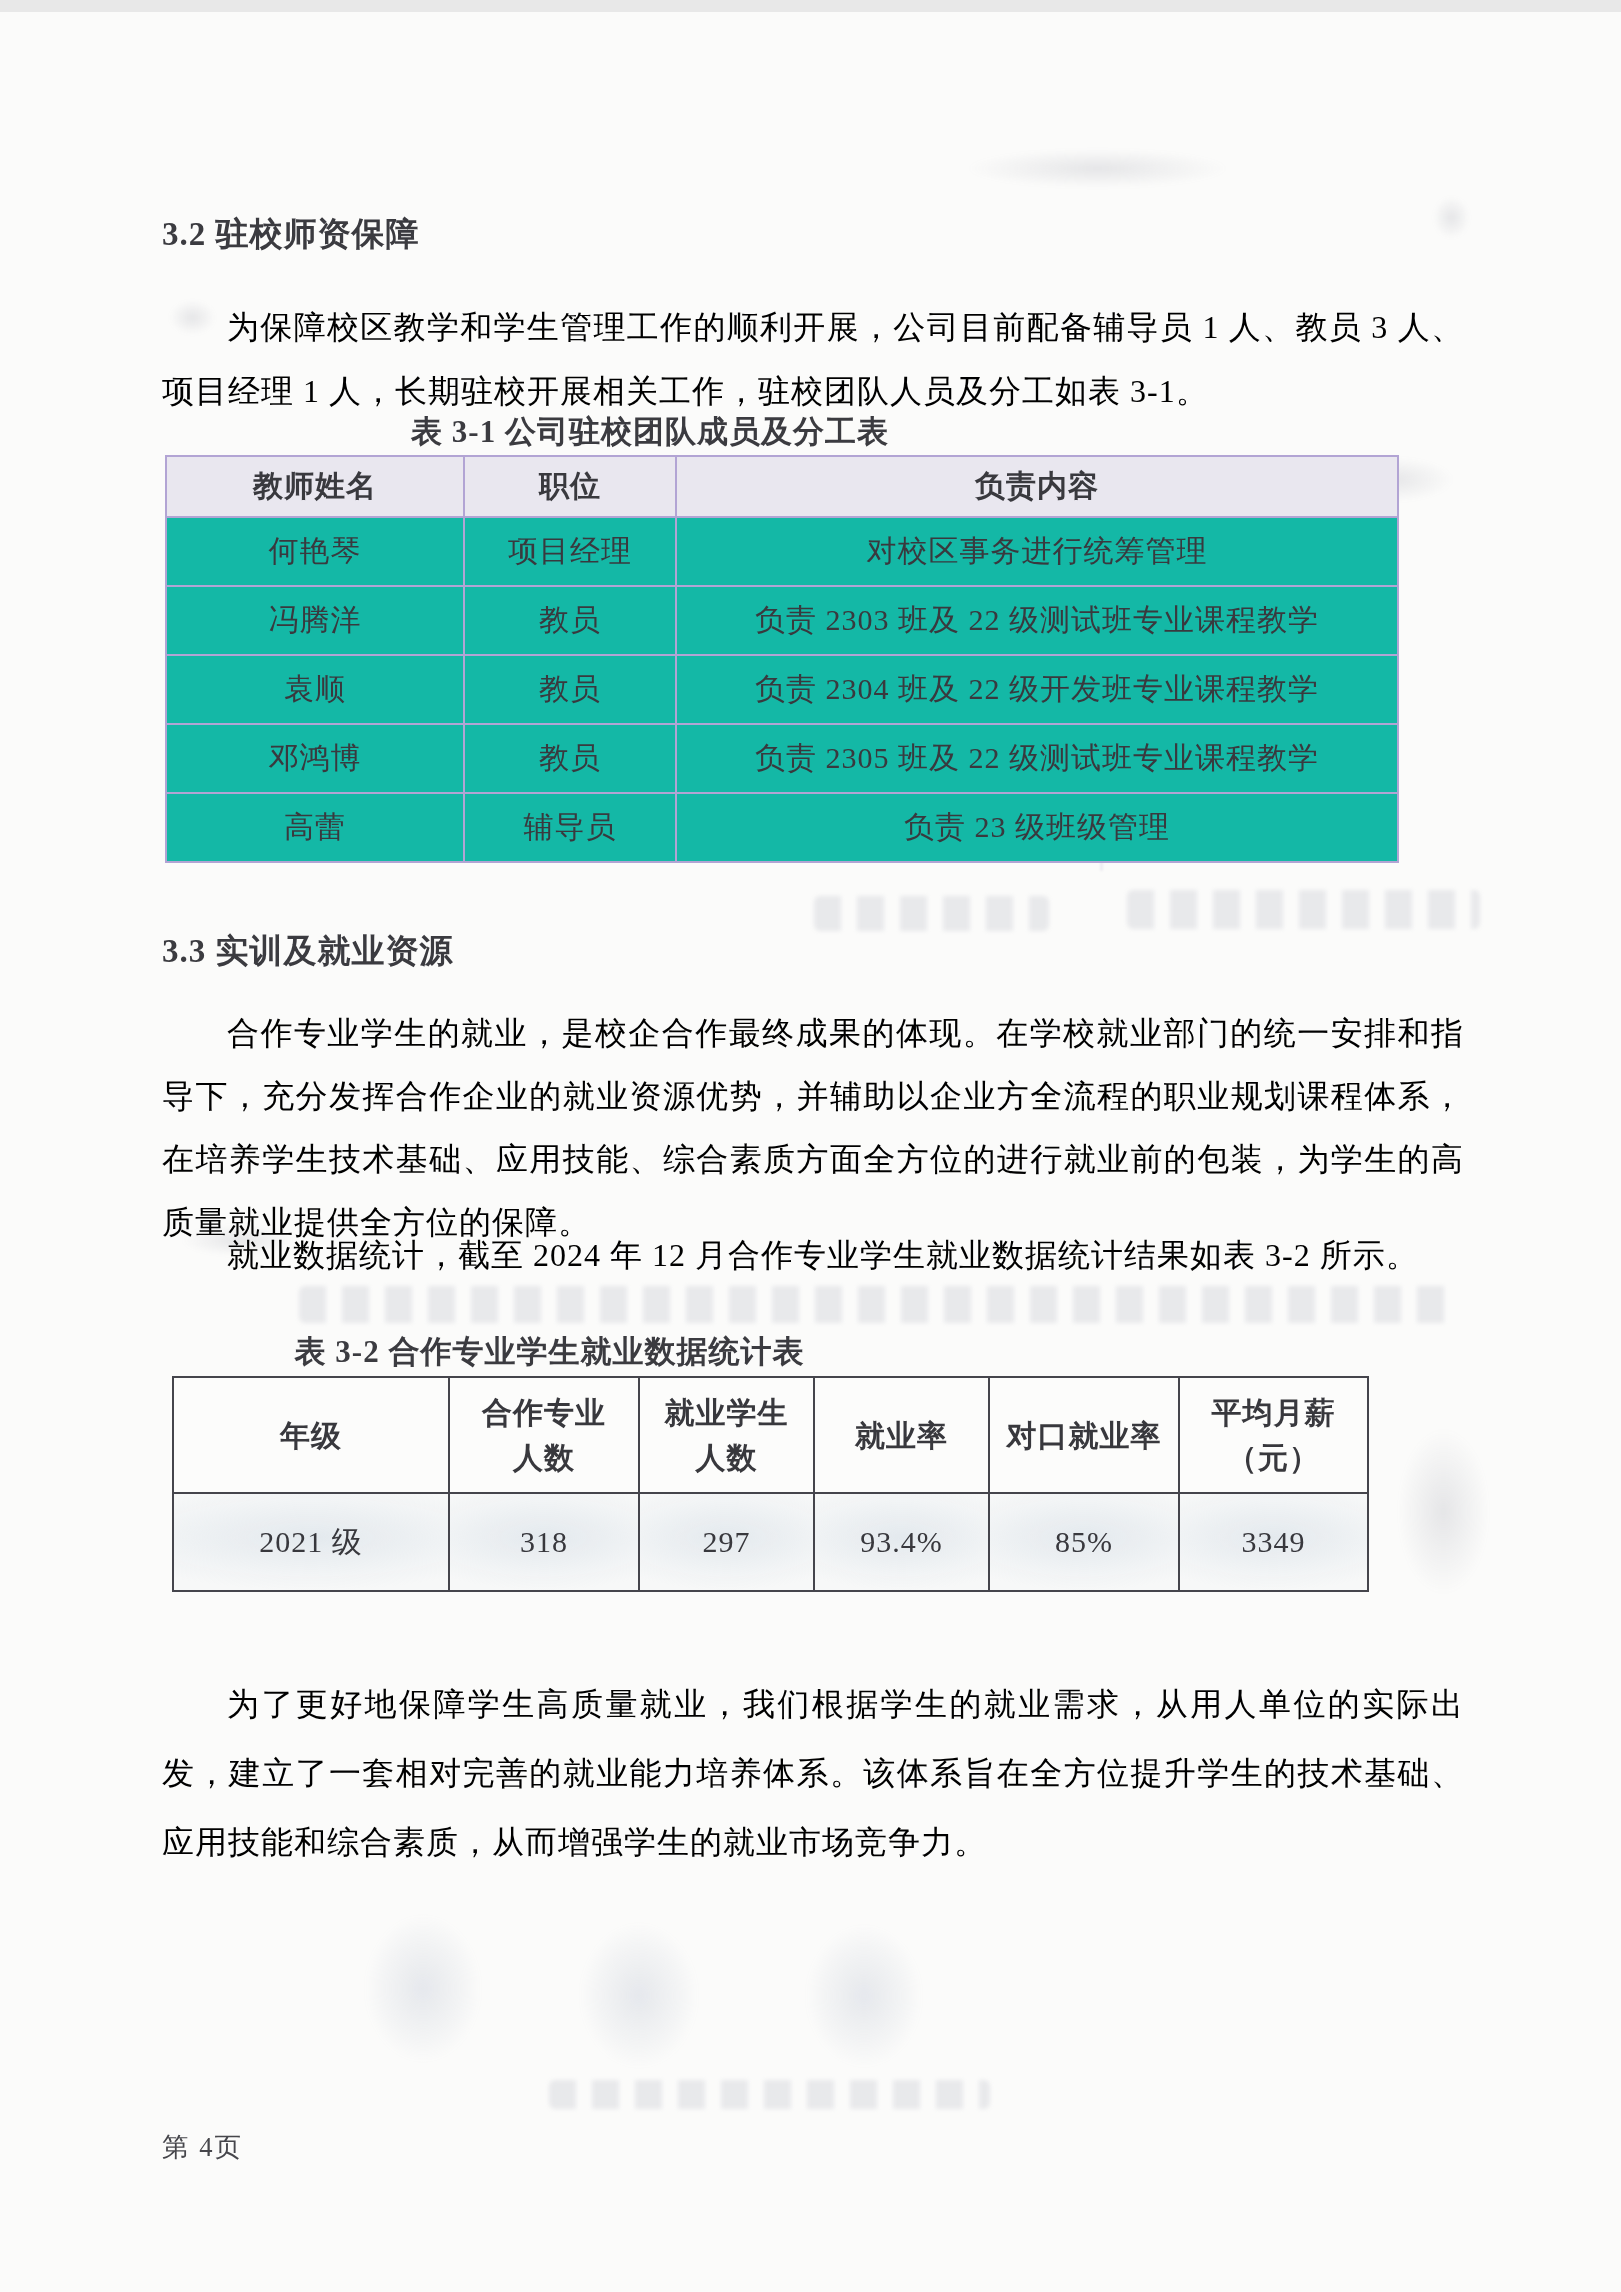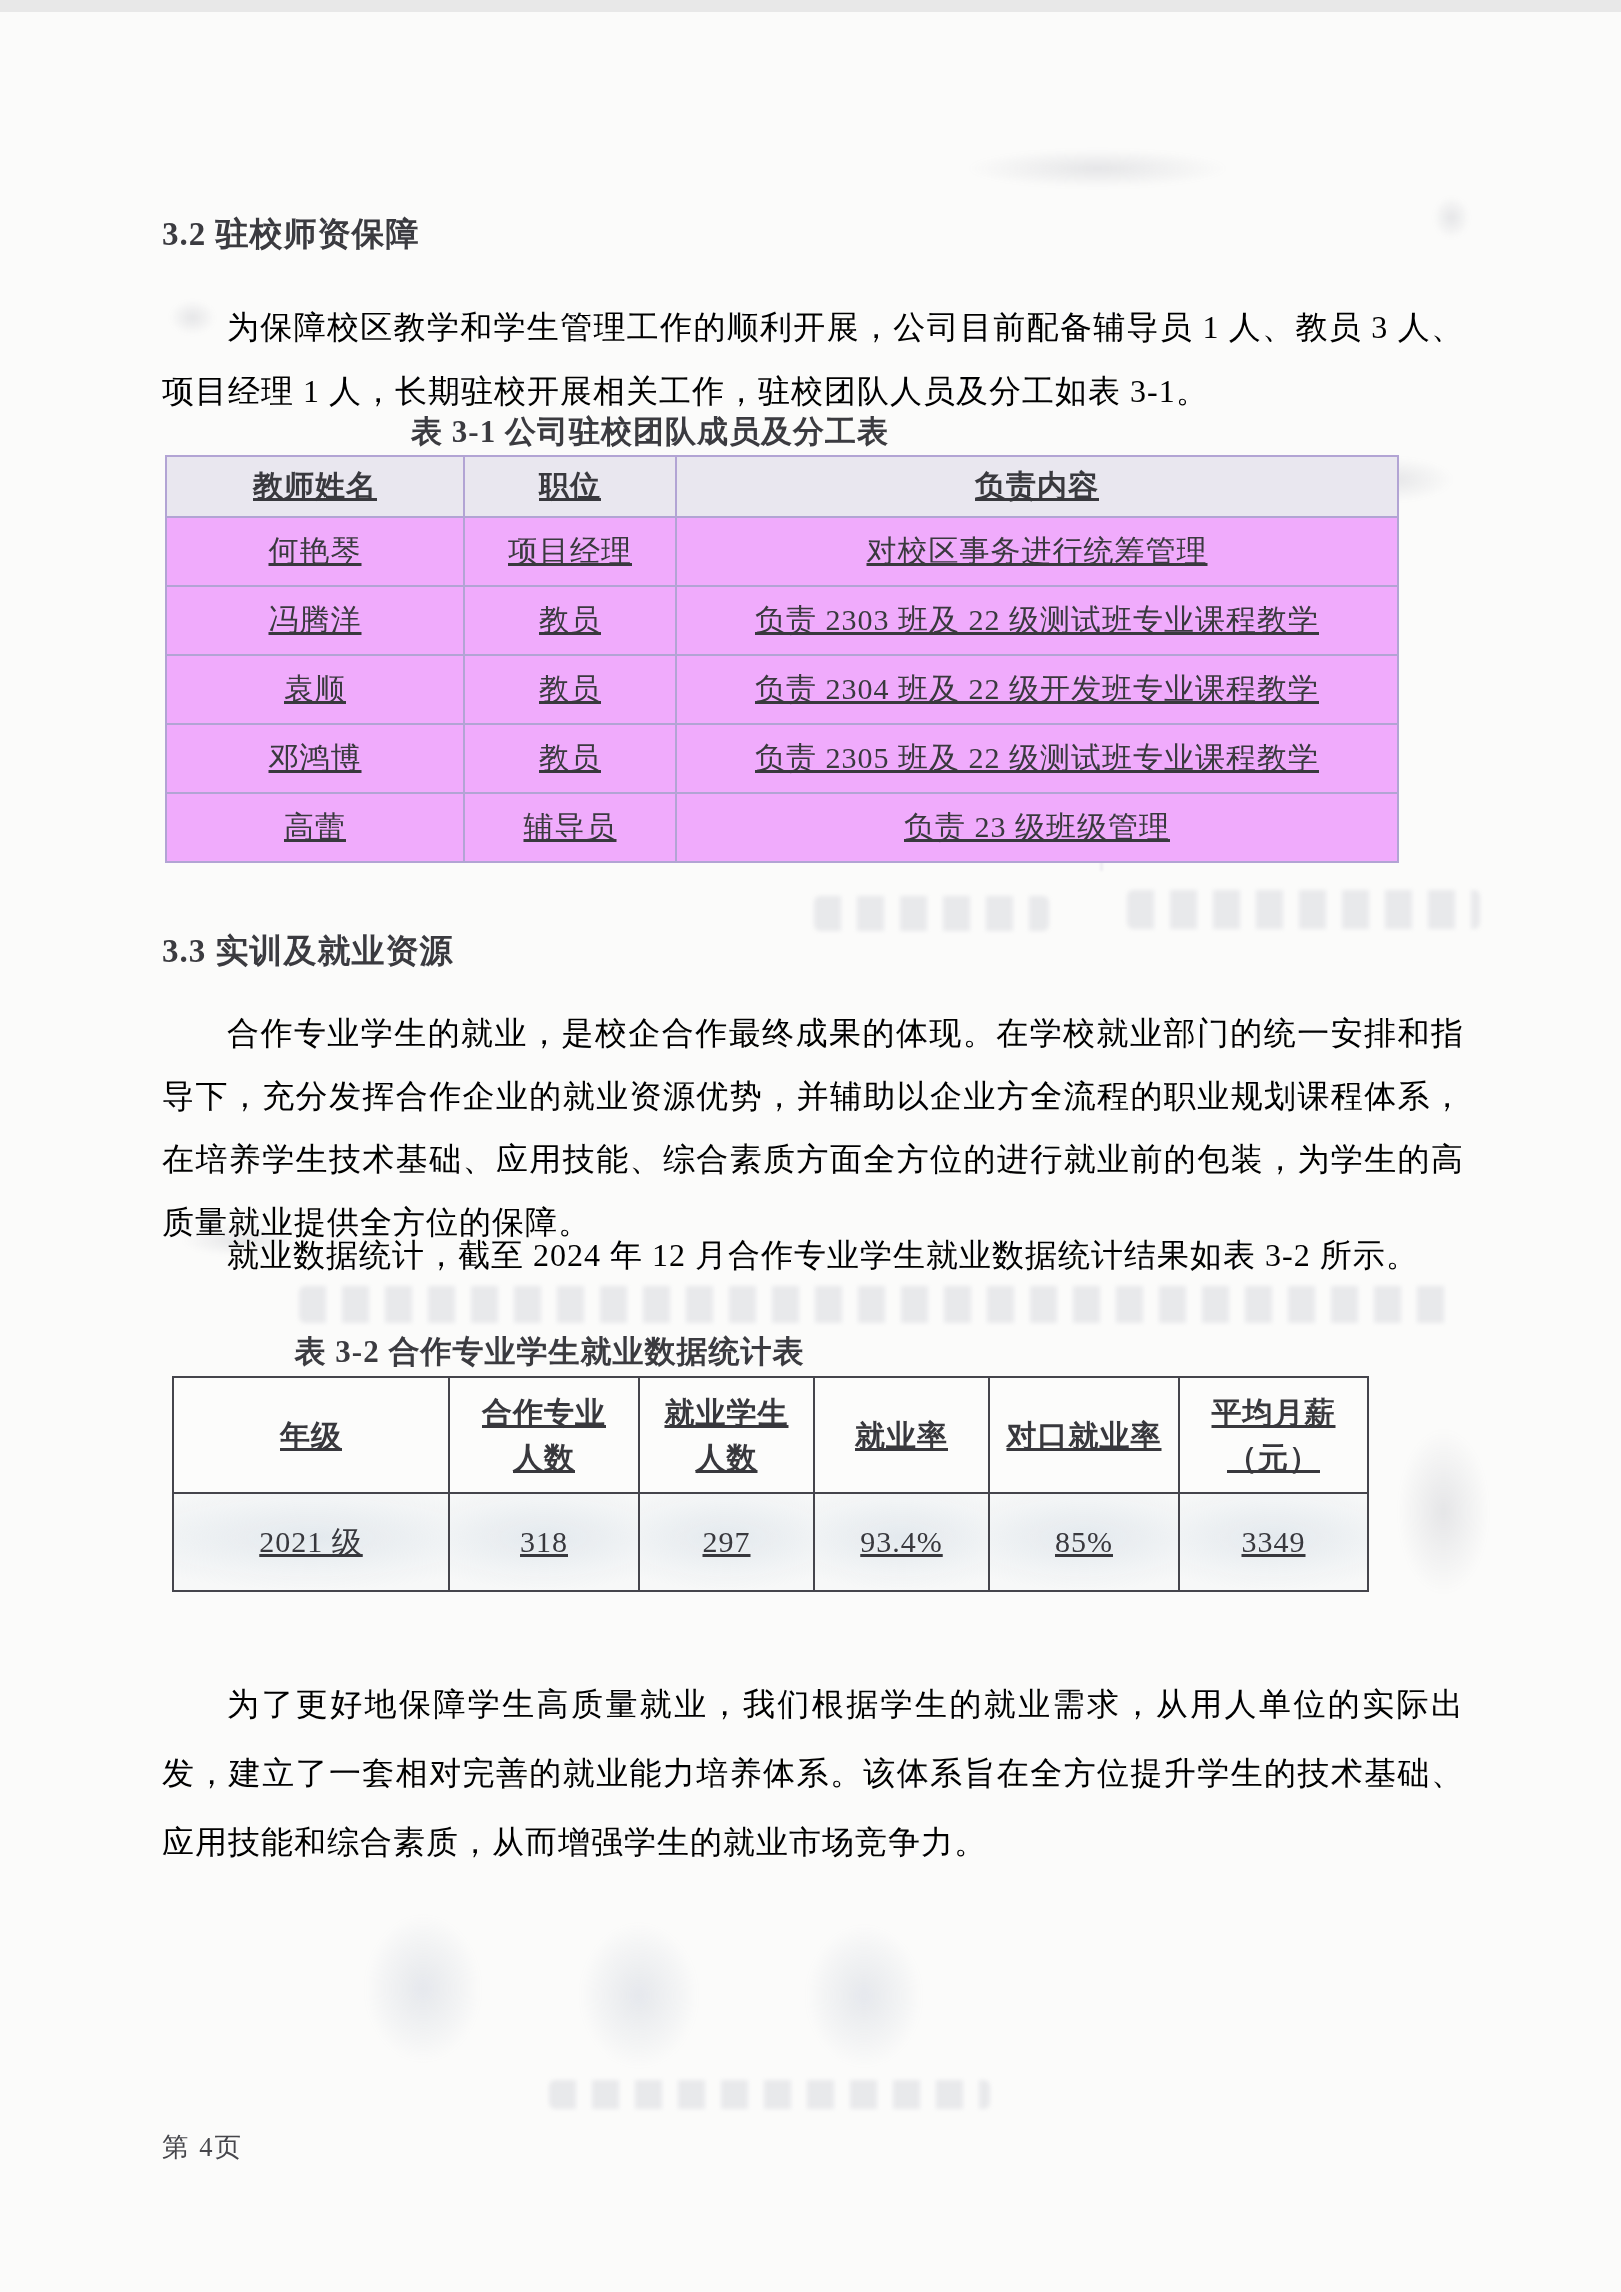--- a/index.html
+++ b/index.html
@@ -8,27 +8,27 @@
     background:#fbfbfa;overflow:hidden;
     font-family:"Liberation Serif","DejaVu Serif",serif;
     color:#3a3a3f;
     padding-left:48px;
   }
   .abs{position:absolute;}
   .heading{font-size:33px;font-weight:bold;color:#3b3b40;letter-spacing:1px;white-space:nowrap;}
   .para{font-size:32px;line-height:64px;letter-spacing:1px;text-align:justify;text-indent:65px;color:#000000;}
   .caption{font-size:31px;font-weight:bold;text-align:center;color:#3b3b40;letter-spacing:1px;white-space:nowrap;}
   table{border-collapse:collapse;table-layout:fixed;}
-  th,td{text-align:center;vertical-align:middle;padding:0;letter-spacing:1px;text-decoration:underline;}
+  th,td{text-align:center;vertical-align:middle;padding:0;letter-spacing:1px;}
   
   .t1{width:1232px;border:2px solid #b2a4d4;}
   .t1 th,.t1 td{border:2px solid #b2a4d4;font-size:30px;color:#39393e;}
   .t1 thead tr{height:61px;}
   .t1 thead th{background:#e9e7ef;font-weight:bold;}
-  .t1 tbody tr{height:69px;background:#f0abfc;}
+  .t1 tbody tr{height:69px;background:#14b8a6;}
   
   .t2{width:1197px;border:2.9px solid #45454c;}
   .t2 th,.t2 td{border:2px solid #45454c;font-size:30px;color:#38383d;}
   .t2 thead th{height:114px;font-weight:bold;background:#fcfcfb;}
   .t2 tbody td{
     height:96px;
     background-color:#f7f8f8;
     background-image:radial-gradient(ellipse 80% 55% at 50% 45%, rgba(183,199,214,.30), rgba(183,199,214,.08) 72%, rgba(183,199,214,0) 100%);
   }
   .hl{display:block;line-height:45px;}

